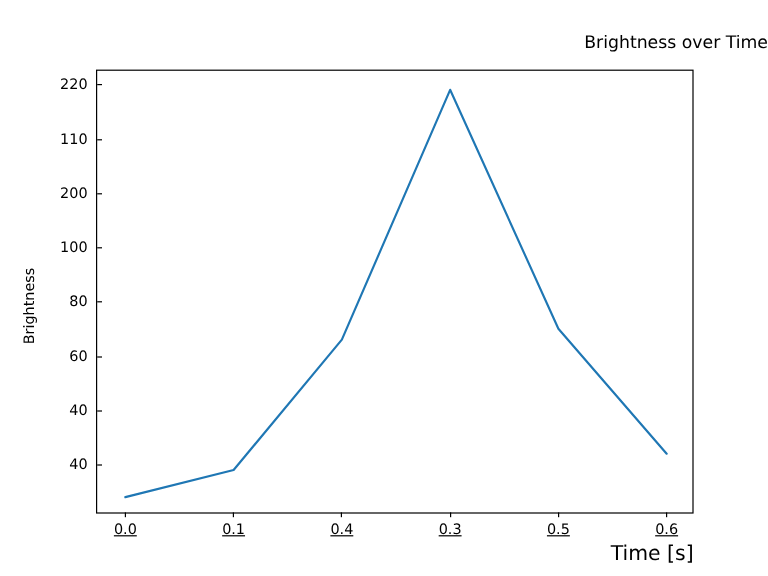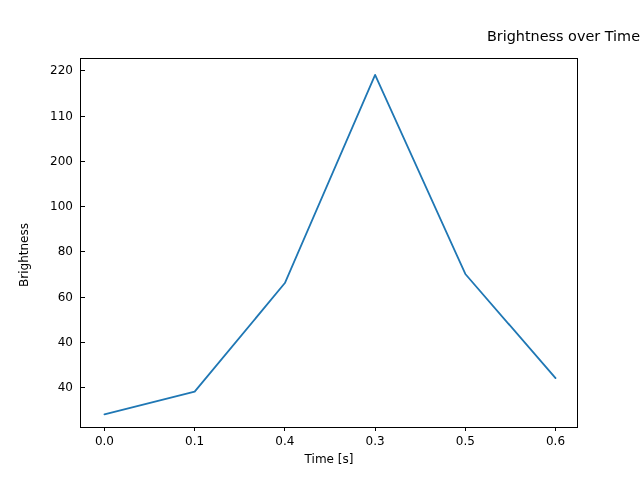--- a/index.html
+++ b/index.html
@@ -84,28 +84,29 @@
     width: 1px;
     height: 3.5px;
     background: #000000;
   }
   .xtick-label {
     font-size: 12px;
     color: #000000;
     margin-top: 4px;
     line-height: 1;
     white-space: nowrap;
+    text-decoration: underline;
   }
   #xlabel {
     position: absolute;
     left: 80px;
     top: 452px;
     width: 498px;
-    text-align: center;
-    font-size: 12px;
+    text-align: right;
+    font-size: 17px;
     color: #000000;
   }
   #ylabel {
     position: absolute;
     left: 0px;
     top: 58px;
     width: 370px;
     height: 24px;
     transform: rotate(-90deg);
     transform-origin: 12px 12px;

